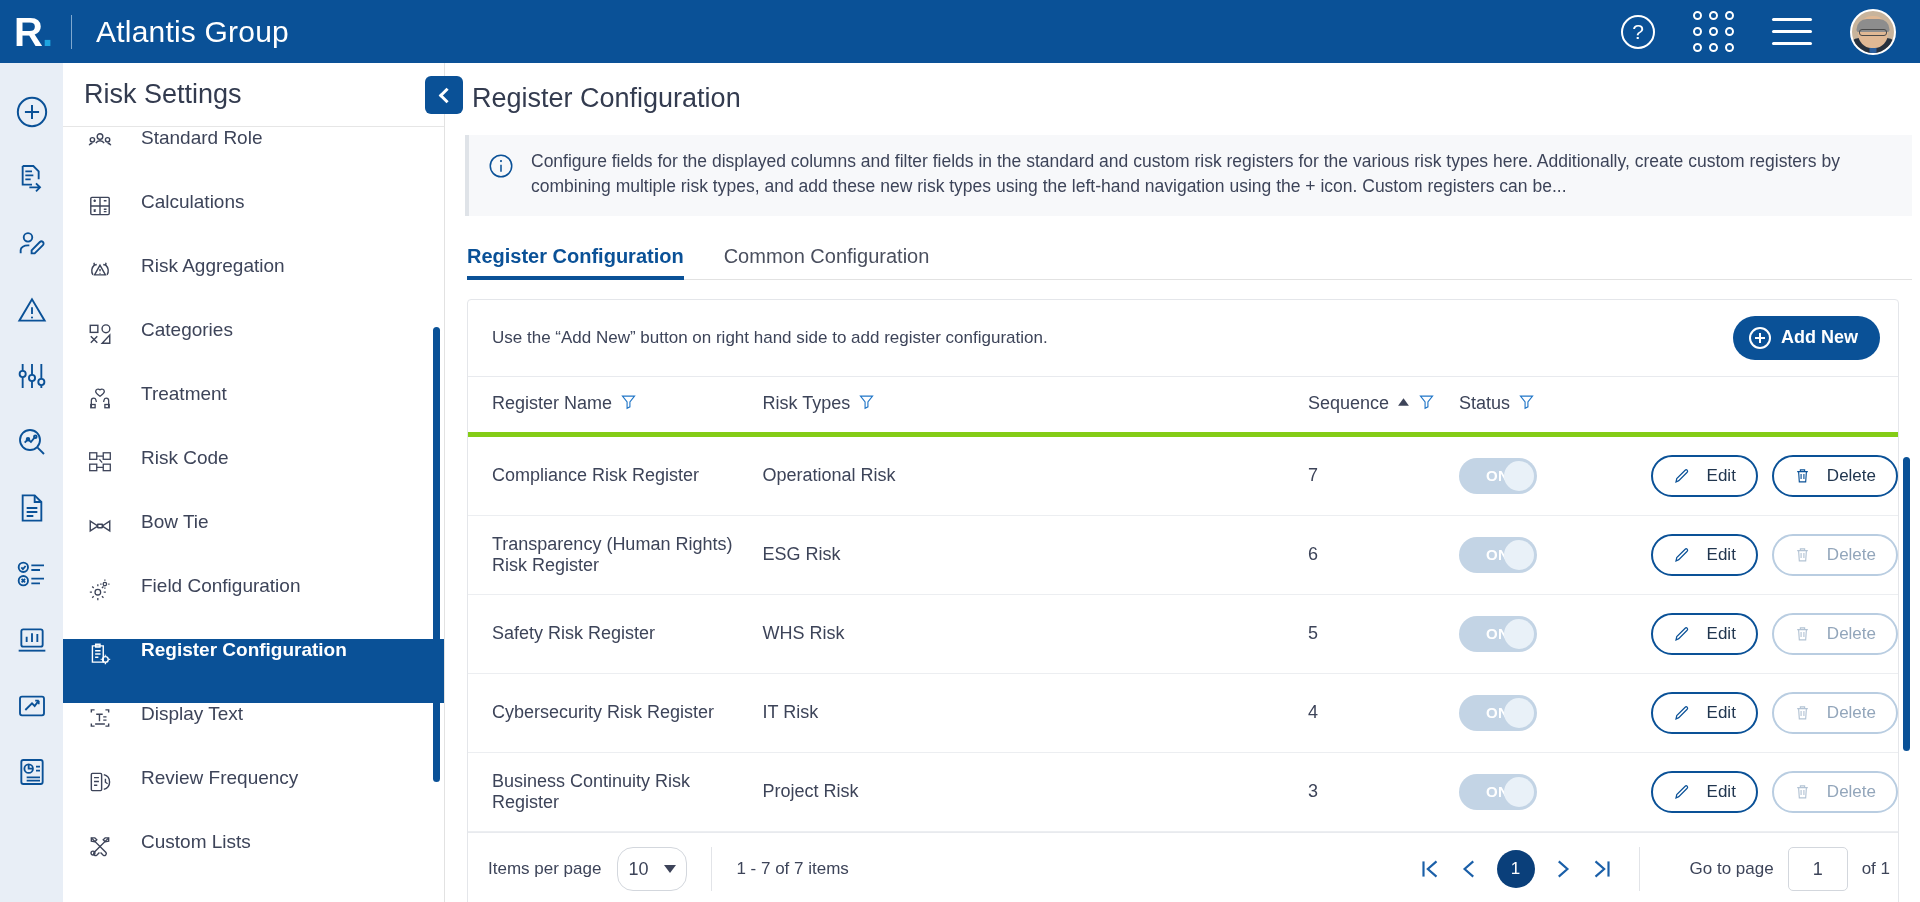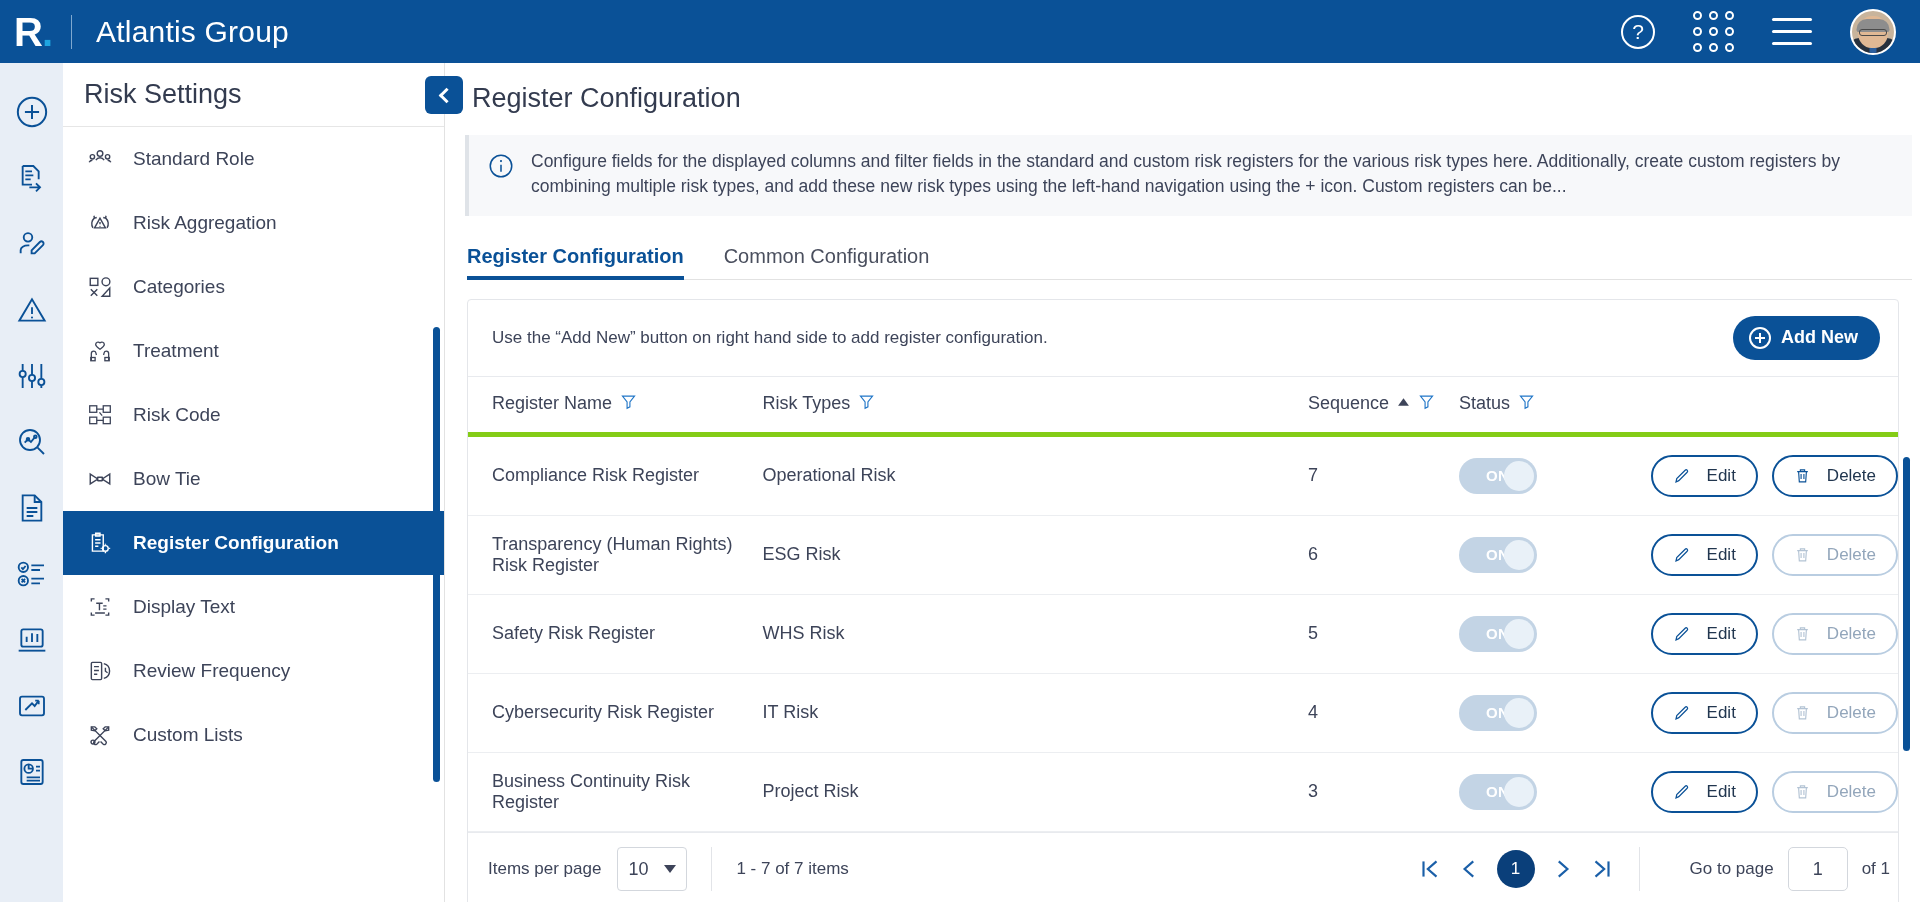--- a/index.html
+++ b/index.html
@@ -97,21 +97,21 @@
   }
   .collapse-btn .chev {
     width: 11px; height: 11px; border-left: 3px solid #fff; border-bottom: 3px solid #fff;
     transform: rotate(45deg); margin-left: 4px;
   }
   .sidebar-list {
     border-top: 1px solid #e6e6e6;
     height: 776px; overflow: hidden; position: relative;
   }
   .nav-item {
-    height: 64px; display: flex; align-items: center; gap: 18px;
+    height: 64px; display: flex; gap: 26px;
     padding-left: 22px; cursor: pointer; color: #3d4459; font-size: 19px;
   }
   .nav-item.active { background: #0a5197; color: #ffffff; font-weight: bold; }
   .nav-ico { width: 30px; height: 30px; display: flex; align-items: center; justify-content: center; flex: none; }
   .nav-ico svg { display: block; }
   .sb-scroll {
     position: absolute; right: 4px; top: 200px; width: 7px; height: 455px;
     background: #0a5197; border-radius: 4px;
   }
 
@@ -209,21 +209,21 @@
     position: absolute; right: 10px; top: 394px; width: 7px; height: 294px;
     background: #0a5197; border-radius: 4px;
   }
 
   .pager {
     display: flex; align-items: center; height: 74px; padding-left: 20px; gap: 0;
     border-top: 1px solid #e8eaee;
   }
   .pg-label { font-size: 17px; color: #3d4459; }
   .pg-select {
-    margin-left: 16px; width: 70px; height: 44px; border: 1px solid #d3d7dd; border-radius: 4px;
+    margin-left: 16px; width: 70px; height: 44px; border: 1px solid #d3d7dd; border-radius: 16px;
     display: flex; align-items: center; justify-content: space-between; padding: 0 10px;
     font-size: 18px; color: #3d4459; cursor: pointer;
   }
   .caret { width: 0; height: 0; border-left: 6px solid transparent; border-right: 6px solid transparent;
            border-top: 8px solid #3d4459; }
   .pg-divider { width: 1px; height: 44px; background: #e2e4e8; margin: 0 24px; }
   .pg-count { font-size: 17px; color: #3d4459; }
   .pg-nav { margin-left: auto; display: flex; align-items: center; gap: 14px; }
   .pg-arrow { color: #0a5197; cursor: pointer; display: flex; align-items: center; }
   .pg-current {
@@ -378,20 +378,31 @@
             <path d="M8.2 13c.8-1.4 2.2-2.2 3.8-2.2s3 .8 3.8 2.2"></path>
           <circle cx="5" cy="10" r="2"></circle>
             <path d="M2 15c.6-1.1 1.7-1.8 3-1.8"></path>
           <circle cx="19" cy="10" r="2"></circle>
             <path d="M22 15c-.6-1.1-1.7-1.8-3-1.8"></path>
           </svg>
       </span>
       <span>Standard Role</span>
     </div>
 
+    <div class="nav-item">
+      <span class="nav-ico">
+        <svg width="26" height="26" viewBox="0 0 24 24" fill="none" stroke="#3d4459" stroke-width="1.3">
+          <rect x="3.5" y="4" width="17" height="16" rx="1"></rect>
+            <path d="M12 4v16M3.5 12h17"></path>
+          <path d="M6 7.2h2.2M7.1 6.1v2.2M15.5 7.2h2.5"></path>
+          <path d="M6.2 15.2l1.8 1.8M8 15.2l-1.8 1.8M15.5 15h2.5M15.5 17.2h2.5"></path>
+          </svg>
+      </span>
+      <span>Calculations</span>
+    </div>
 
     <div class="nav-item">
       <span class="nav-ico">
         <svg width="26" height="26" viewBox="0 0 24 24" fill="none" stroke="#3d4459" stroke-width="1.3">
           <path d="M12 7.5 7 16.5h10z"></path>
             <path d="M12 11v2.2"></path>
             <circle cx="12" cy="15.1" r=".6" fill="#3d4459" stroke="none"></circle>
           <path d="M5.5 16.5a7 7 0 0 1 1.2-9"></path>
             <path d="M18.5 16.5a7 7 0 0 0-1.2-9"></path>
           <path d="M6.4 5.3l.5 2.2 2.1-.6M17.6 5.3l-.5 2.2-2.1-.6"></path>
@@ -442,20 +453,31 @@
       <span class="nav-ico">
         <svg width="26" height="26" viewBox="0 0 24 24" fill="none" stroke="#3d4459" stroke-width="1.3">
           <path d="M10 12 3 7.5v9z"></path>
             <path d="M14 12l7-4.5v9z"></path>
           <rect x="9.6" y="10.4" width="4.8" height="3.2" rx=".6"></rect>
           </svg>
       </span>
       <span>Bow Tie</span>
     </div>
 
+    <div class="nav-item">
+      <span class="nav-ico">
+        <svg width="26" height="26" viewBox="0 0 24 24" fill="none" stroke="#3d4459" stroke-width="1.2">
+          <circle cx="10" cy="14" r="2.6"></circle>
+          <path d="M10 8.6v-2M10 21.4v-2M4.6 14h-2M17.4 14h-2M6.2 10.2 4.8 8.8M15.2 19.2l-1.4-1.4M13.8 10.2l1.4-1.4M6.2 17.8l-1.4 1.4"></path>
+          <circle cx="16.5" cy="6.5" r="1.6"></circle>
+          <path d="M16.5 3.4v-1.2M16.5 10.8V9.6M13.4 6.5h-1.2M20.8 6.5h-1.2"></path>
+          </svg>
+      </span>
+      <span>Field Configuration</span>
+    </div>
 
     <div class="nav-item active">
       <span class="nav-ico">
         <svg width="26" height="26" viewBox="0 0 24 24" fill="none" stroke="#ffffff" stroke-width="1.3">
           <path d="M5 4.5h10v15H5z"></path>
             <path d="M8 3h4v2.6H8z"></path>
           <path d="M7.5 9h5M7.5 12h5M7.5 15h3"></path>
           <circle cx="17" cy="17" r="2.6"></circle>
           <path d="M17 13.6v-1M17 21.4v-1M13.6 17h-1M21.4 17h-1"></path>
           </svg>

